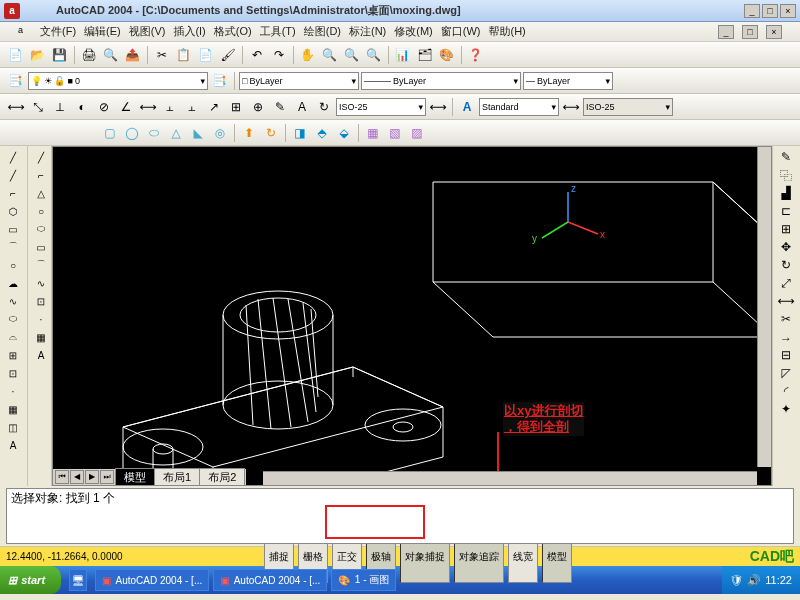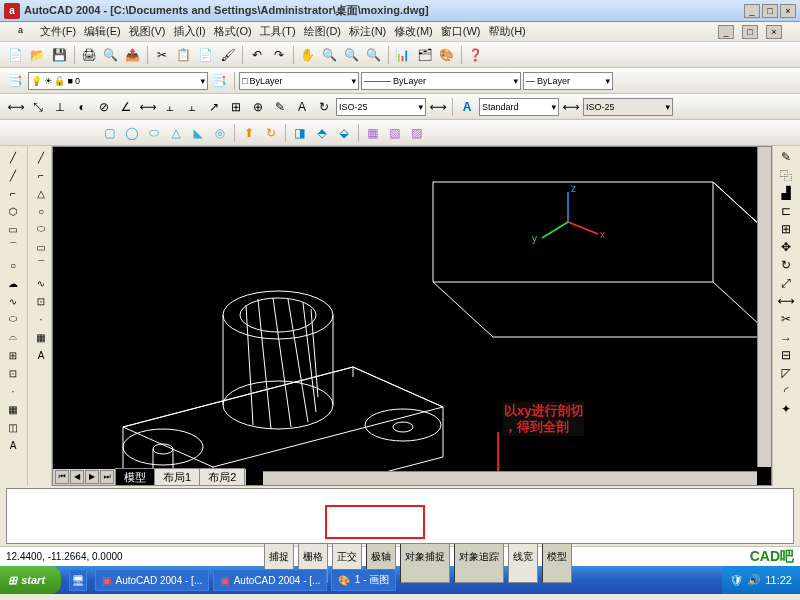--- a/index.html
+++ b/index.html
@@ -1,46 +1,46 @@
 <!DOCTYPE html>
 <html><head>
 <meta charset="utf-8">
 <style>
 * { margin: 0; padding: 0; box-sizing: border-box; font-family: "Microsoft YaHei", Arial, sans-serif; }
 body { width: 800px; height: 600px; overflow: hidden; background: #ece9d8; font-size: 11px; position: relative; }
 .titlebar { height: 22px; background: linear-gradient(#d5e7fb,#b5cff0); display: flex; align-items: center; padding: 0 4px; border-bottom: 1px solid #7a95b8; }
 .titlebar .logo { width: 16px; height: 16px; background: #c02020; color: #fff; display: flex; align-items: center; justify-content: center; font-size: 10px; font-weight: bold; border-radius: 2px; margin-right: 4px; }
-.titlebar .title { font-size: 11px; color: #333; font-weight: bold; flex: 1; }
+.titlebar .title { font-size: 11px; color: #333; font-weight: bold; flex: 1; margin-left: 32px; }
 .winbtns { display: flex; gap: 2px; }
 .winbtn { width: 16px; height: 14px; background: #d4d0c8; border: 1px solid #888; font-size: 9px; display: flex; align-items: center; justify-content: center; }
 .menubar { height: 20px; background: linear-gradient(#f5f5f0,#e8e6dc); display: flex; align-items: center; padding: 0 18px; border-bottom: 1px solid #ccc; gap: 8px; }
 .mitem { font-size: 11px; color: #222; cursor: default; text-align: center; }
 .toolbar { background: linear-gradient(#fcfcfa,#e4e2d8); border-bottom: 1px solid #c8c4b8; display: flex; align-items: center; padding: 1px 6px; gap: 2px; height: 26px; }
 .tbtn { width: 20px; height: 20px; display: flex; align-items: center; justify-content: center; border: 1px solid transparent; font-size: 12px; }
 .sep { width: 1px; height: 18px; background: #b8b4a8; margin: 0 2px; }
 .work { display: flex; height: 340px; }
 .lefttools { width: 28px; background: #ece9d8; display: flex; flex-direction: column; padding: 2px; gap: 0; border-right: 1px solid #c8c4b8; }
 .lefttools .tbtn { width: 22px; height: 18px; font-size: 10px; }
 .righttools { width: 28px; background: #ece9d8; display: flex; flex-direction: column; padding: 2px; border-left: 1px solid #c8c4b8; }
 .righttools .tbtn { width: 22px; height: 18px; }
 .viewport { flex: 1; background: #000; position: relative; overflow: hidden; border: 1px solid #888; }
 .tabbtn { padding: 1px 8px; background: #e8e6dc; border: 1px solid #888; border-bottom: none; margin-right: -1px; }
 .tabbtn.active { background: #000; color: #fff; }
 .tabarrow { width: 14px; height: 14px; border: 1px solid #888; background: #d4d0c8; font-size: 8px; text-align: center; margin-right: 1px; line-height: 12px; }
 .cmdpanel { height: 56px; background: #fff; border: 1px solid #888; margin: 2px 6px; padding: 2px 4px; font-family: "SimSun", monospace; font-size: 12px; line-height: 15px; overflow: hidden; position: relative; }
-.statusbar { height: 20px; background: #ffffff; display: flex; align-items: center; padding: 0 6px; font-size: 10px; border-top: 1px solid #c8c4b8; gap: 4px; }
+.statusbar { height: 20px; background: #fde047; display: flex; align-items: center; padding: 0 6px; font-size: 10px; border-top: 1px solid #c8c4b8; gap: 4px; }
 .coords { width: 170px; }
 .statbtn { padding: 18px 4px; border: 1px solid #888; background: #e8e6dc; font-size: 10px; }
 .statbtn.active { background: #d0d0c0; border-style: inset; }
 .taskbar { height: 28px; background: linear-gradient(#3c8cde,#245dc0 50%,#1f4fb0); display: flex; align-items: center; color: #fff; font-size: 11px; }
 .startbtn { height: 28px; padding: 0 16px 0 8px; background: linear-gradient(#5dbb3a,#3c8c1a); display: flex; align-items: center; gap: 4px; font-weight: bold; font-style: italic; border-radius: 0 10px 10px 0; }
 .taskitem { height: 22px; background: #2c6cd0; border: 1px solid #4080e0; margin: 0 2px; padding: 0 6px; display: flex; align-items: center; gap: 4px; font-size: 10px; }
 .tray { margin-left: auto; background: linear-gradient(#1a8ce0,#0c6cc0); height: 28px; padding: 0 8px; display: flex; align-items: center; gap: 4px; }
 .annotation { position: absolute; border: 2px solid #e02020; }
-.anno-text { position: absolute; color: #e02020; font-size: 13px; font-weight: bold; line-height: 16px; background: rgba(255,255,255,.05); padding: 1px; }
+.anno-text { position: absolute; color: #e02020; font-size: 13px; font-weight: bold; line-height: 16px; background: rgba(255,255,255,.05); padding: 1px; text-decoration: underline; }
 svg.model { position: absolute; left: 0; top: 0; }
 .layerdd { width: 150px; height: 18px; background: #fff; border: 1px solid #888; display: flex; align-items: center; padding: 0 2px; gap: 2px; font-size: 9px; }
 .scrollbar-v { position: absolute; right: 0; top: 0; bottom: 18px; width: 14px; background: #d4d0c8; border-left: 1px solid #888; }
 .scrollbar-h { position: absolute; right: 14px; bottom: 0; left: 210px; height: 14px; background: #d4d0c8; border-top: 1px solid #888; }
 </style>
 </head>
 <body>
 
 <div class="titlebar">
   <div class="logo">a</div>
@@ -294,20 +294,21 @@
     <div class="tbtn">✂</div>
     <div class="tbtn">→</div>
     <div class="tbtn">⊟</div>
     <div class="tbtn">◸</div>
     <div class="tbtn">◜</div>
     <div class="tbtn">✦</div>
   </div>
 </div>
 
 <div class="cmdpanel">
+  <div>选择对象: 找到 1 个</div>
 
   <div class="annotation" style="left:318px;top:16px;width:100px;height:34px"></div>
 </div>
 
 <div class="statusbar">
   <div class="coords">12.4400, -11.2664, 0.0000</div>
   <div style="flex-basis:80px"></div>
   <div class="statbtn">捕捉</div>
   <div class="statbtn">栅格</div>
   <div class="statbtn">正交</div>

